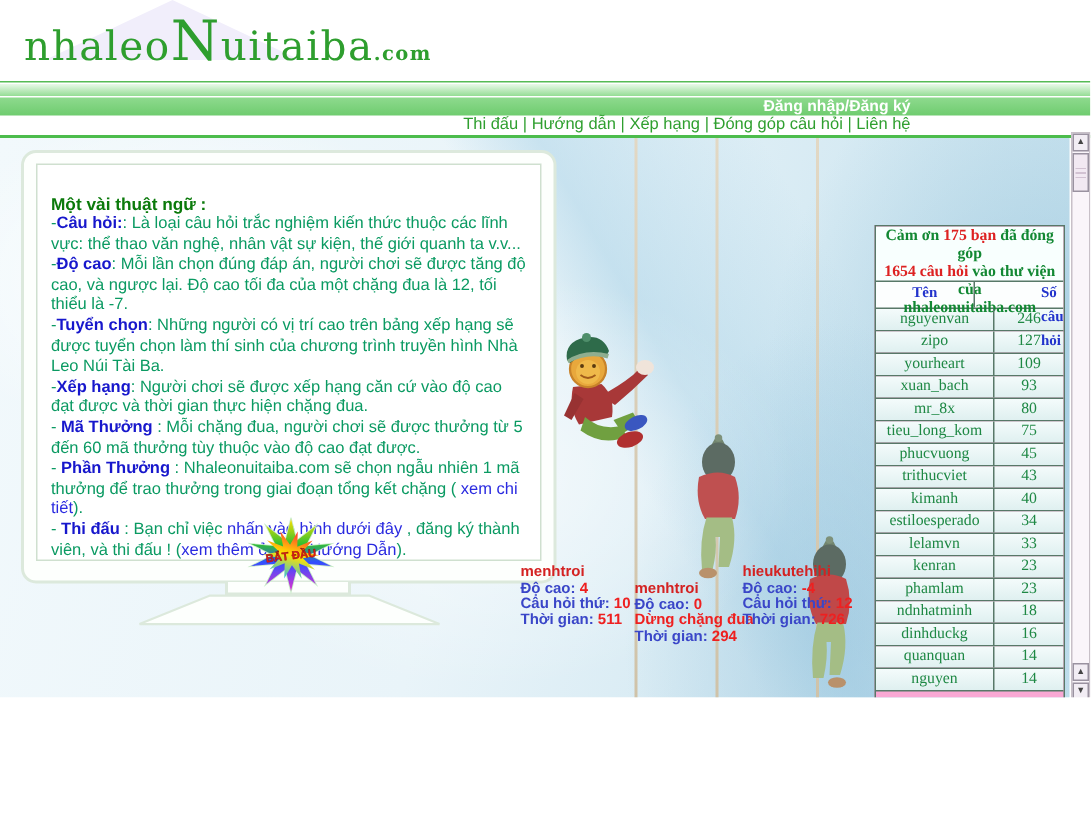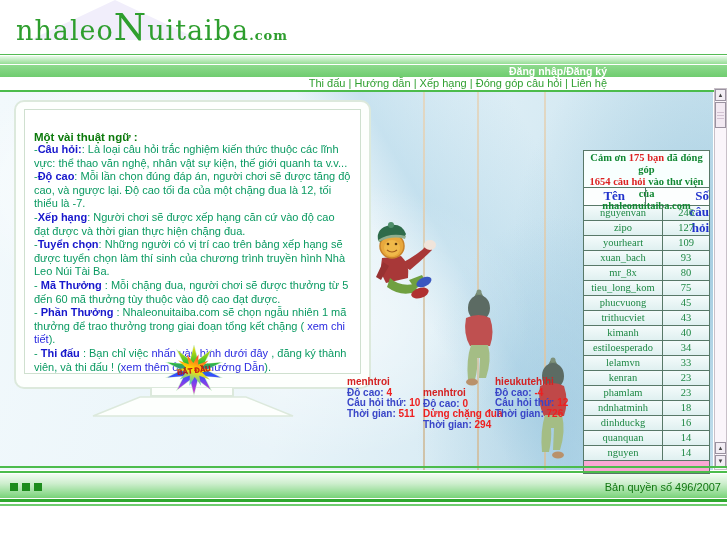--- a/index.html
+++ b/index.html
@@ -1,16 +1,16 @@
 <!DOCTYPE html>
 <html><head>
 <meta charset="utf-8">
 <style>
   html,body{margin:0;padding:0;background:#fff;}
-  .page{position:relative;width:727px;height:545px;background:#fff;overflow:hidden;
+  .page{position:relative;width:727px;height:465px;background:#fff;overflow:hidden;
         font-family:"Liberation Sans",sans-serif;}
 
   
   .logo-roof{position:absolute;left:30px;top:0;width:0;height:0;
     border-left:85px solid transparent;border-right:85px solid transparent;
     border-bottom:40px solid #f1eefb;}
   .site-logo{position:absolute;left:16px;top:6px;font-family:"DejaVu Serif",serif;
     color:#2e9e2e;font-size:27px;letter-spacing:1px;cursor:pointer;white-space:nowrap;}
   .logo-cap{font-size:37px;}
   .logo-dotcom{font-size:13px;font-weight:bold;}
@@ -74,23 +74,23 @@
   .stat-value{color:#ee2020;}
 
   
   .contrib{position:absolute;left:583px;top:150px;width:127px;height:324px;
     border:1px solid #587868;background:#f9a8d4;box-sizing:border-box;overflow:hidden;}
   .thanks{height:37px;border-bottom:1px solid #587868;background:#f8fffe;
     font-family:"Liberation Serif",serif;font-weight:bold;font-size:10.5px;
     line-height:12px;text-align:center;padding-top:1px;box-sizing:border-box;}
   .tseg-g{color:#128833;} .tseg-r{color:#dd2222;}
   .thead{display:flex;height:17px;border-bottom:1px solid #587868;background:#fcfefe;
-    font-family:"Liberation Serif",serif;font-weight:bold;font-size:13px;color:#2233cc;}
+    font-family:"Liberation Serif",serif;font-weight:bold;font-size:10px;color:#2233cc;}
   .th1{width:78px;border-right:1px solid #587868;text-align:center;line-height:16px;}
-  .th2{flex:1;text-align:right;line-height:16px;margin-left:44px;}
+  .th2{flex:1;text-align:left;line-height:16px;margin-left:44px;}
   .crow{display:flex;height:15px;border-bottom:1px solid #587868;
     background:linear-gradient(#f4fbfb,#dff0f0);
     font-family:"Liberation Serif",serif;font-size:10.5px;color:#1e8844;box-sizing:border-box;}
   .cname{width:78px;border-right:1px solid #587868;text-align:center;line-height:14px;overflow:hidden;}
   .ccount{flex:1;text-align:center;line-height:14px;}
 
   
   .vscroll{position:absolute;left:714px;top:88px;width:13px;height:382px;
     background:#faf5fa;border:1px solid #c8c0c8;box-sizing:border-box;}
   .sb-btn{position:absolute;left:0;width:11px;height:12px;background:#f2edf4;
@@ -135,22 +135,22 @@
   <div class="rope rope1"></div>
   <div class="rope rope2"></div>
   <div class="rope rope3"></div>
 
   <div class="monitor">
     <div class="screen">
       <div class="term-title">Một vài thuật ngữ :</div>
       <div id="term-paragraphs">
           <div class="term-para"><span class="seg-body">-</span><span class="seg-term">Câu hỏi:</span><span class="seg-body">: Là loại câu hỏi trắc nghiệm kiến thức thuộc các lĩnh vực: thể thao văn nghệ, nhân vật sự kiện, thế giới quanh ta v.v...</span></div>
           <div class="term-para"><span class="seg-body">-</span><span class="seg-term">Độ cao</span><span class="seg-body">: Mỗi lần chọn đúng đáp án, người chơi sẽ được tăng độ cao, và ngược lại. Độ cao tối đa của một chặng đua là 12, tối thiểu là -7.</span></div>
+          <div class="term-para"><span class="seg-body">-</span><span class="seg-term">Tuyển chọn</span><span class="seg-body">: Những người có vị trí cao trên bảng xếp hạng sẽ được tuyển chọn làm thí sinh của chương trình truyền hình Nhà Leo Núi Tài Ba.</span></div>
           <div class="term-para"><span class="seg-body">-</span><span class="seg-term">Xếp hạng</span><span class="seg-body">: Người chơi sẽ được xếp hạng căn cứ vào độ cao đạt được và thời gian thực hiện chặng đua.</span></div>
-          <div class="term-para"><span class="seg-body">-</span><span class="seg-term">Tuyển chọn</span><span class="seg-body">: Những người có vị trí cao trên bảng xếp hạng sẽ được tuyển chọn làm thí sinh của chương trình truyền hình Nhà Leo Núi Tài Ba.</span></div>
           <div class="term-para"><span class="seg-body">- </span><span class="seg-term">Mã Thưởng</span><span class="seg-body"> : Mỗi chặng đua, người chơi sẽ được thưởng từ 5 đến 60 mã thưởng tùy thuộc vào độ cao đạt được.</span></div>
           <div class="term-para"><span class="seg-body">- </span><span class="seg-term">Phần Thưởng</span><span class="seg-body"> : Nhaleonuitaiba.com sẽ chọn ngẫu nhiên 1 mã thưởng để trao thưởng trong giai đoạn tổng kết chặng (</span><span class="seg-link"> xem chi tiết</span><span class="seg-body">).</span></div>
           <div class="term-para"><span class="seg-body">- </span><span class="seg-term">Thi đấu</span><span class="seg-body"> : Bạn chỉ việc </span><span class="seg-link">nhấn vào hình dưới đây</span><span class="seg-body"> , đăng ký thành viên, và thi đấu ! (</span><span class="seg-link">xem thêm ở mục Hướng Dẫn</span><span class="seg-body">).</span></div>
         </div>
     </div>
   </div>
   <div class="neck"></div>
   <svg class="stand" width="210" height="22" viewBox="0 0 210 22">
     <path d="M52 1 L158 1 L205 20 L5 20 Z" fill="#fdfffd" stroke="#dce9dc" stroke-width="1.5"></path>
   </svg>

